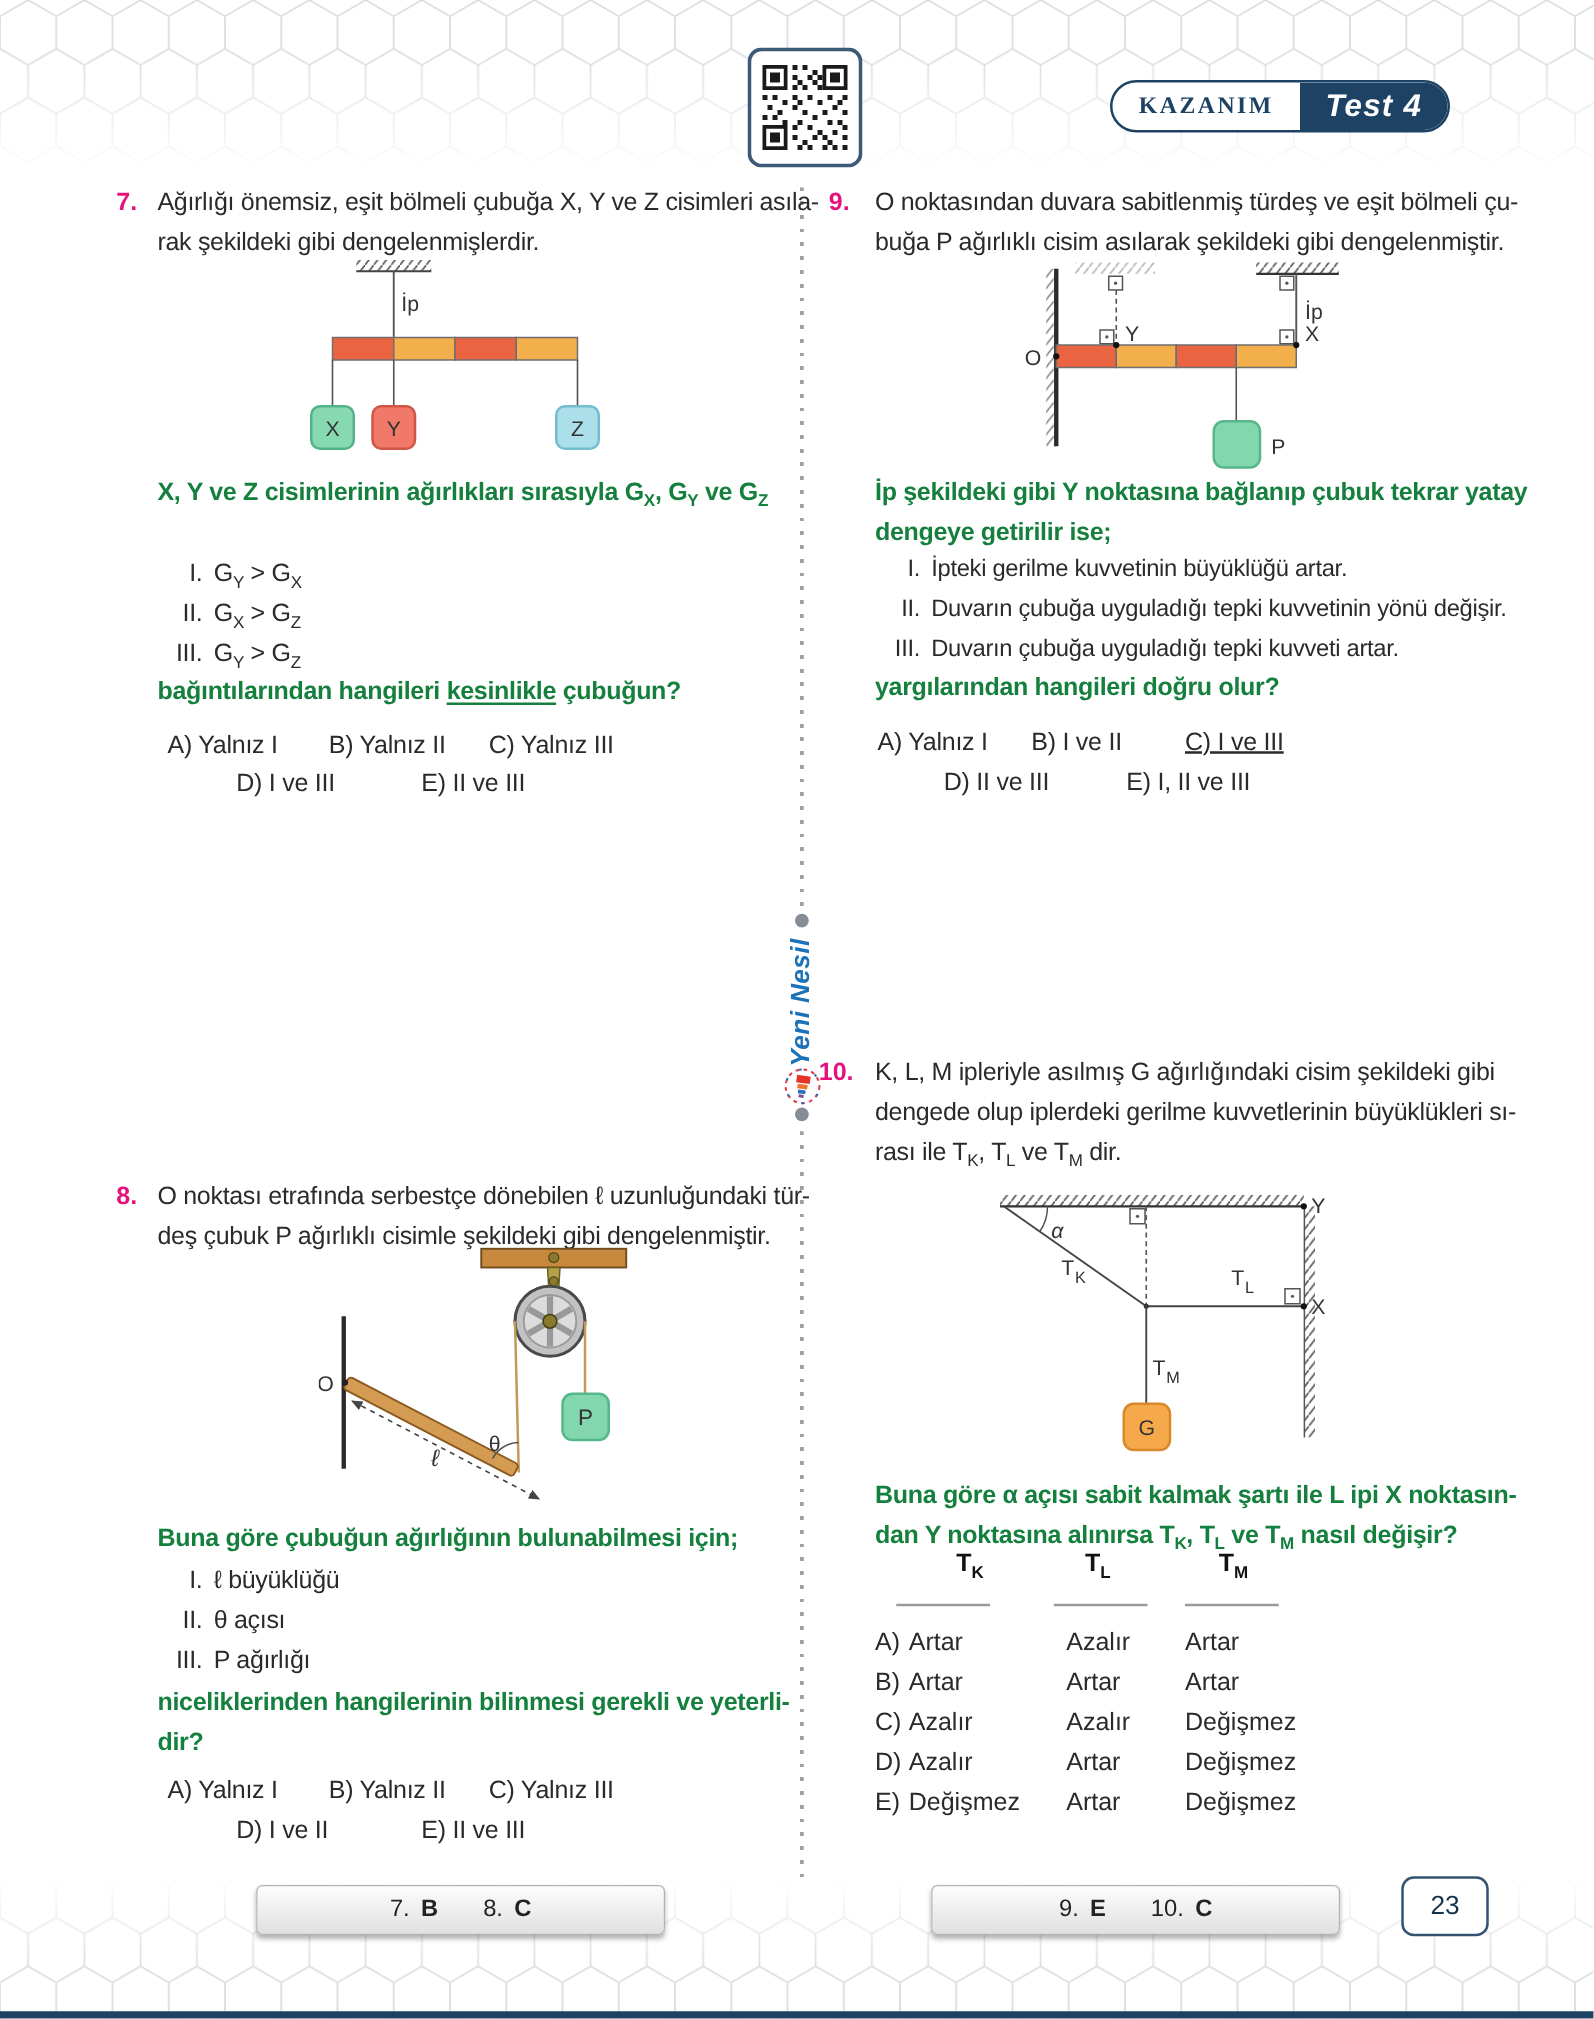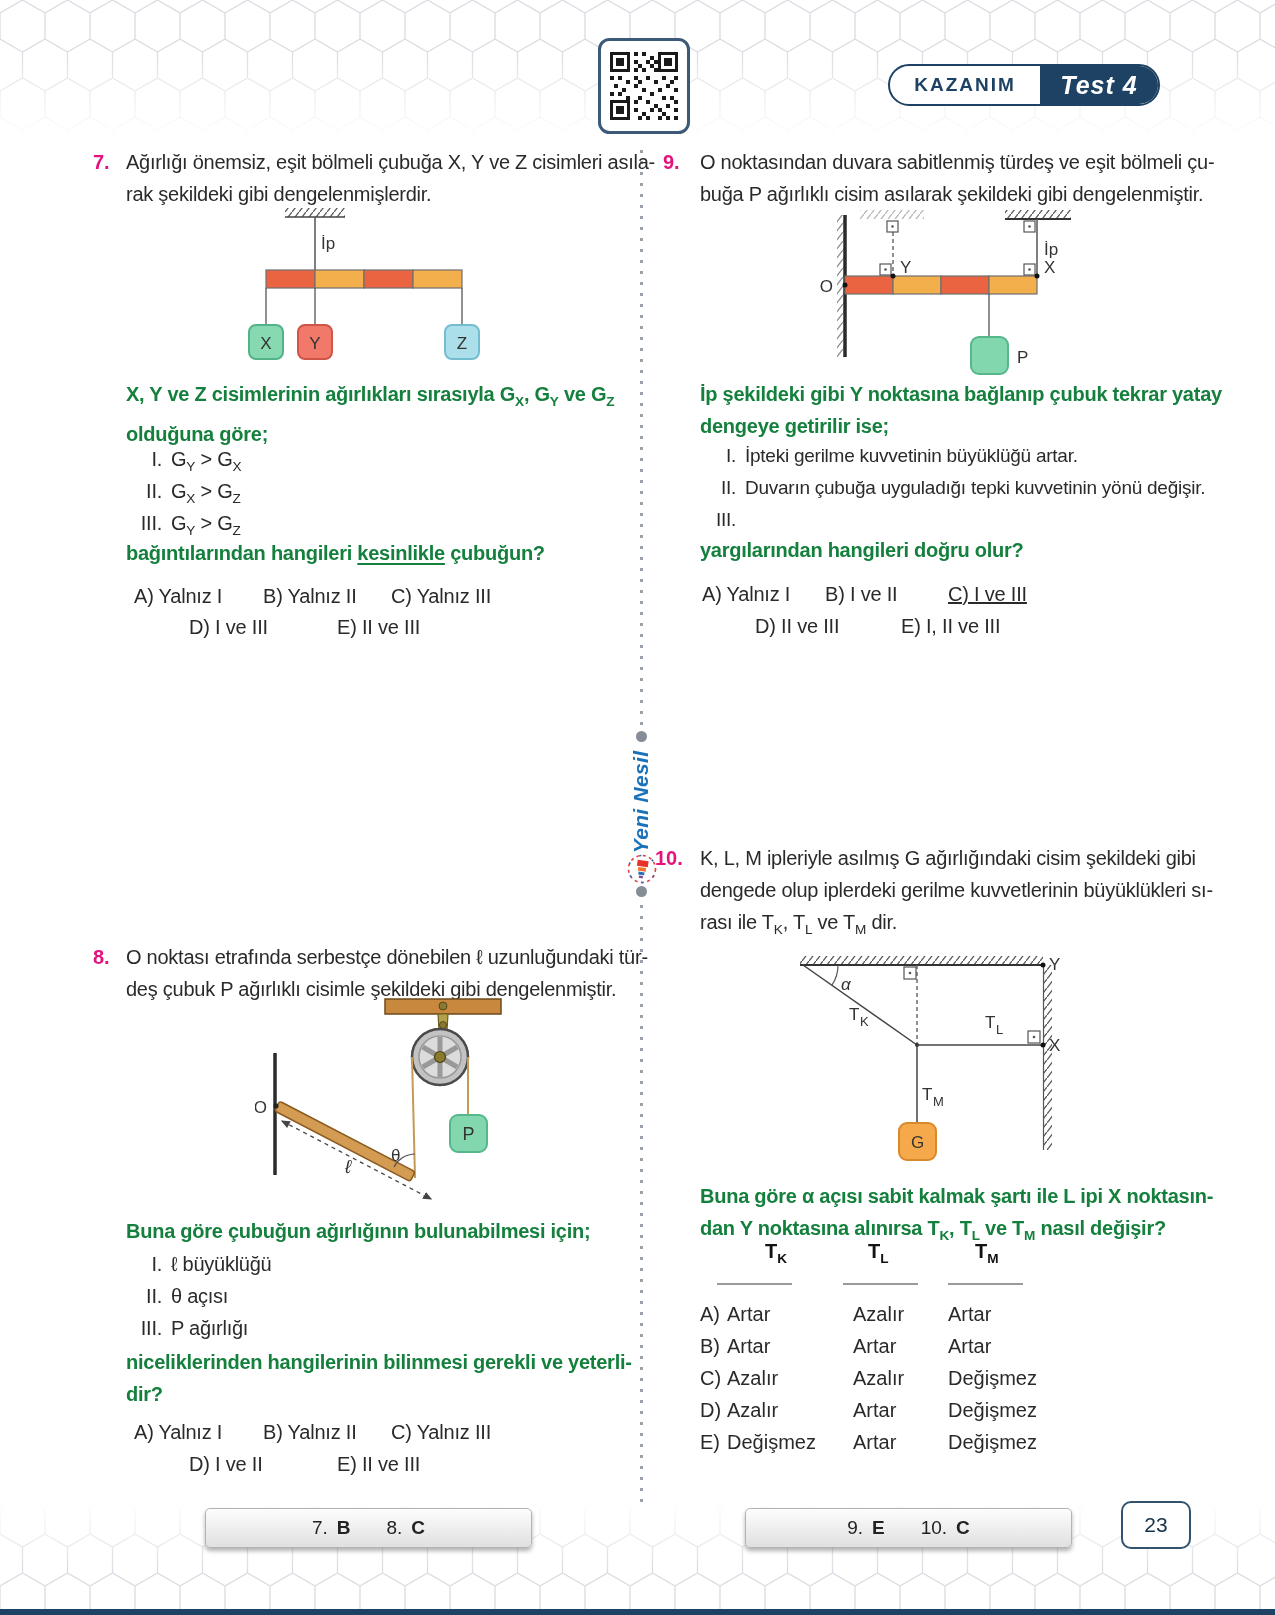--- a/index.html
+++ b/index.html
@@ -16,21 +16,21 @@
   .item-n{width:36px;text-align:right;margin-right:9px;flex:none;}
   .opt{position:absolute;font-size:20px;letter-spacing:-0.2px;color:#2a2a2a;white-space:nowrap;line-height:30px;}
   sub{font-size:68%;}
   .ul-word{text-decoration:underline;text-underline-offset:3px;}
   .fig{position:absolute;}
   svg text{font-family:"Liberation Sans","DejaVu Sans",sans-serif;fill:#333;}
   
   .badge{position:absolute;left:888px;top:64px;width:272px;height:42px;border:2.5px solid #1e4264;
          border-radius:22px;background:#fff;display:flex;overflow:hidden;box-sizing:border-box;}
   .badge .kaz{flex:1;display:flex;align-items:center;justify-content:center;color:#1e4264;
-         font-weight:700;font-size:19px;letter-spacing:2px;}
+         font-weight:700;font-size:19px;letter-spacing:2px;font-family:Liberation Serif, serif;}
   .badge .test{width:118px;background:#1e4264;color:#fff;display:flex;align-items:center;justify-content:center;
          font-weight:700;font-size:25px;font-style:italic;letter-spacing:1px;}
   .qrbox{position:absolute;left:598px;top:38px;}
   
   .dots{position:absolute;width:3px;background:repeating-linear-gradient(to bottom,#99a1ab 0 3px,transparent 3px 11px);}
   .bigdot{position:absolute;width:11px;height:11px;border-radius:50%;background:#868d96;}
   .brand{position:absolute;left:620px;top:748px;width:42px;height:108px;display:flex;align-items:center;justify-content:center;}
   .brand span{transform:rotate(-90deg);white-space:nowrap;font-weight:700;font-style:italic;
          font-size:21px;color:#1c72b8;letter-spacing:0.3px;}
   
@@ -151,21 +151,20 @@
     <rect x="13" y="122" width="34" height="34" rx="7" fill="#87d9b2" stroke="#52b388" stroke-width="2"></rect>
     <rect x="62" y="122" width="34" height="34" rx="7" fill="#f0796a" stroke="#d05546" stroke-width="2"></rect>
     <rect x="209" y="122" width="34" height="34" rx="7" fill="#abdfe9" stroke="#74bdd1" stroke-width="2"></rect>
     <text x="30" y="146" font-size="17" text-anchor="middle" fill="#2a3a4a">X</text>
     <text x="79" y="146" font-size="17" text-anchor="middle" fill="#2a3a4a">Y</text>
     <text x="226" y="146" font-size="17" text-anchor="middle" fill="#2a3a4a">Z</text>
   </svg>
 
   <div class="txt bold" style="left:126px;top:378px;">
     <div><span>X, Y ve Z cisimlerinin ağırlıkları sırasıyla G</span><sub>X</sub><span>, G</span><sub>Y</sub><span> ve G</span><sub>Z</sub></div>
-    <div>olduğuna göre;</div>
   </div>
   <div class="txt" style="left:126px;top:443px;">
     <div class="item-row">
         <span class="item-n">I.</span>
         <span><span>G</span><sub>Y</sub><span> &gt; G</span><sub>X</sub></span>
       </div>
     <div class="item-row">
         <span class="item-n">II.</span>
         <span><span>G</span><sub>X</sub><span> &gt; G</span><sub>Z</sub></span>
       </div>
@@ -294,20 +293,21 @@
     <div class="item-row">
         <span class="item-n">I.</span>
         <span>İpteki gerilme kuvvetinin büyüklüğü artar.</span>
       </div>
     <div class="item-row">
         <span class="item-n">II.</span>
         <span>Duvarın çubuğa uyguladığı tepki kuvvetinin yönü değişir.</span>
       </div>
     <div class="item-row">
         <span class="item-n">III.</span>
+        <span>Duvarın çubuğa uyguladığı tepki kuvveti artar.</span>
       </div>
   </div>
   <div class="txt bold" style="left:700px;top:534px;">
     <div>yargılarından hangileri doğru olur?</div>
   </div>
   <span class="opt" style="left:702px;top:579px;">A) Yalnız I</span>
   <span class="opt" style="left:825px;top:579px;">B) I ve II</span>
   <span class="opt" style="left:948px;top:579px;text-decoration:underline;">C) I ve III</span>
   <span class="opt" style="left:755px;top:611px;">D) II ve III</span>
   <span class="opt" style="left:901px;top:611px;">E) I, II ve III</span>

